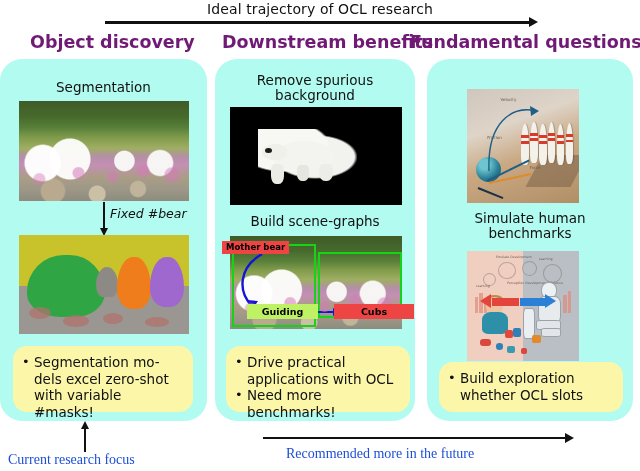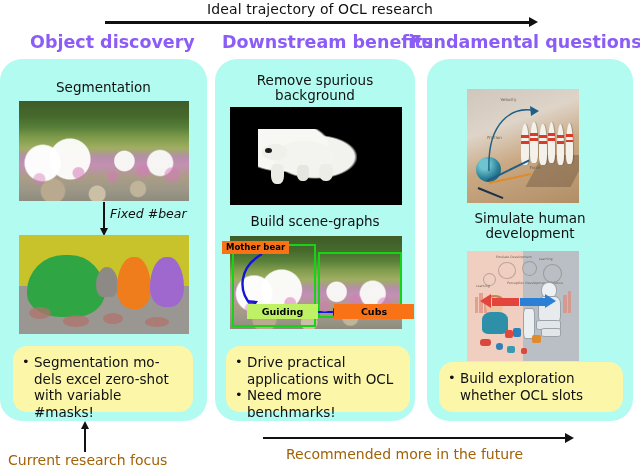--- a/index.html
+++ b/index.html
@@ -28,21 +28,21 @@
     border-bottom:8px solid #111;
   }
   .arrow-head-d{
     position:absolute;width:0;height:0;
     border-left:4px solid transparent;border-right:4px solid transparent;
     border-top:8px solid #111;
   }
 
   
   .col-head{
-    position:absolute;top:32px;font-weight:bold;font-size:17.5px;color:#8b5cf6;
+    position:absolute;top:32px;font-weight:bold;font-size:17.5px;color:#701a75;
     white-space:nowrap;
   }
   #h0{left:30px;}
   #h1{left:222px;}
   #h2{left:410px;}
 
   
   .panel{
     position:absolute;background:#b2fbf0;border-radius:22px;
   }
@@ -113,21 +113,21 @@
     background:#ededE7;border-radius:30% 30% 45% 45%;}
   .cb-nose{position:absolute;left:8%;top:33%;width:7%;height:9%;
     background:#1a1a1a;border-radius:50%;}
 
   
   .sg-box{position:absolute;border:2px solid #17d317;}
   .sg-tag{
     position:absolute;color:#000;font-size:8.5px;font-weight:bold;
     padding:1px 4px;white-space:nowrap;line-height:11px;
   }
-  .tag-green{background:#f97316;}
+  .tag-green{background:#ef4444;}
   .tag-orange{background:#bef264;}
   .sg-arrow-line{position:absolute;background:#1414d8;}
   .sg-arrow-head{
     position:absolute;width:0;height:0;
     border-top:4px solid transparent;border-bottom:4px solid transparent;
     border-left:7px solid #1414d8;
   }
   .sg-curve{position:absolute;}
 
   
@@ -172,21 +172,21 @@
   .note li{
     font-size:13.5px;color:#111;line-height:16.5px;
     padding-left:12px;position:relative;
   }
   .note li::before{
     content:"\2022";position:absolute;left:0;top:0;font-size:13px;
   }
   .note li .cont{display:block;padding-left:0;}
 
   
-  .bottom-cap{position:absolute;font-size:14px;color:#a16207;white-space:nowrap;}
+  .bottom-cap{position:absolute;font-size:14px;color:#1d4ed8;white-space:nowrap;font-family:Liberation Serif, serif;}
   .fixed-slots{
     position:absolute;font-style:italic;font-size:12.5px;color:#111;white-space:nowrap;
   }
 </style>
 </head>
 <body>
 
 <div class="stage">
 
   <div class="top-caption">Ideal trajectory of OCL research</div>
@@ -296,21 +296,21 @@
         <polygon points="72,22 63,17 64,27" fill="#1d5f86"></polygon>
       </svg>
       <div class="bw-vec" style="left:18%;top:80%;width:42%;transform:rotate(-26deg);height:2.4px;"></div>
       <div class="bw-vec orange" style="left:20%;top:82%;width:38%;transform:rotate(-12deg);height:2.2px;"></div>
       <div class="bw-vec dark" style="left:10%;top:86%;width:24%;transform:rotate(22deg);height:2px;"></div>
       <div class="bw-label" style="left:30%;top:7%;">Velocity</div>
       <div class="bw-label" style="left:18%;top:40%;">Friction</div>
       <div class="bw-label" style="left:56%;top:67%;">Force</div>
     </div>
 
-    <div class="panel-title" style="top:152px;padding:0 38px;box-sizing:border-box;">Simulate human development</div>
+    <div class="panel-title" style="top:152px;padding:0 38px;box-sizing:border-box;">Simulate human benchmarks</div>
 
     <div class="pic photo-dev" style="left:40px;top:192px;width:112px;height:110px;">
         <div class="dv-ring" style="left:28%;top:10%;width:14%;height:14%;"></div>
         <div class="dv-ring" style="left:49%;top:9%;width:12%;height:12%;"></div>
         <div class="dv-ring" style="left:68%;top:12%;width:15%;height:15%;"></div>
         <div class="dv-ring" style="left:14%;top:20%;width:10%;height:10%;"></div>
         <div class="dv-mini" style="left:26%;top:4%;">Emulate Development</div>
         <div class="dv-mini" style="left:64%;top:5%;">Learning</div>
         <div class="dv-mini" style="left:8%;top:30%;">Learning</div>
         <div class="dv-mini" style="left:36%;top:27%;">Perception Developmental Science</div>

